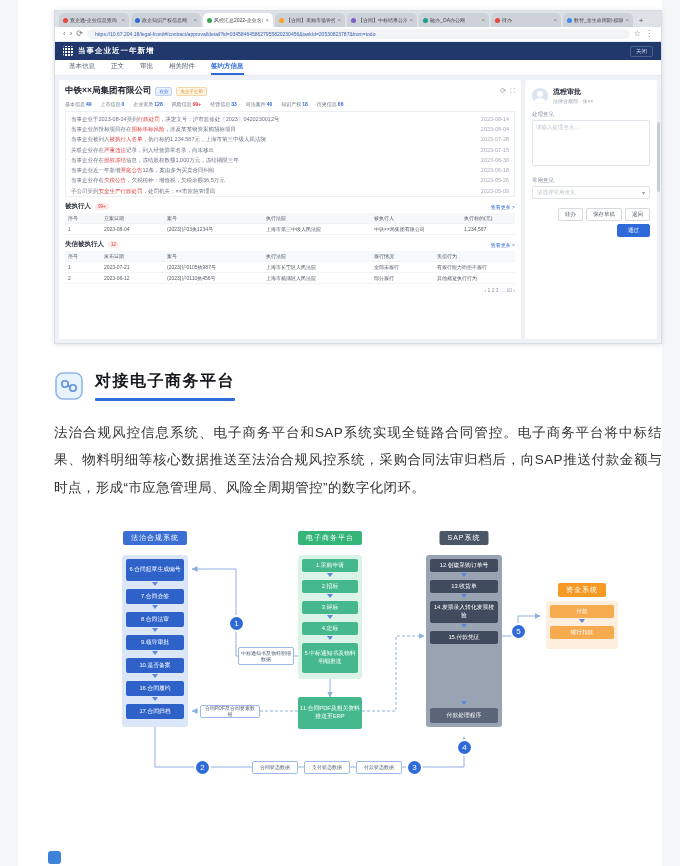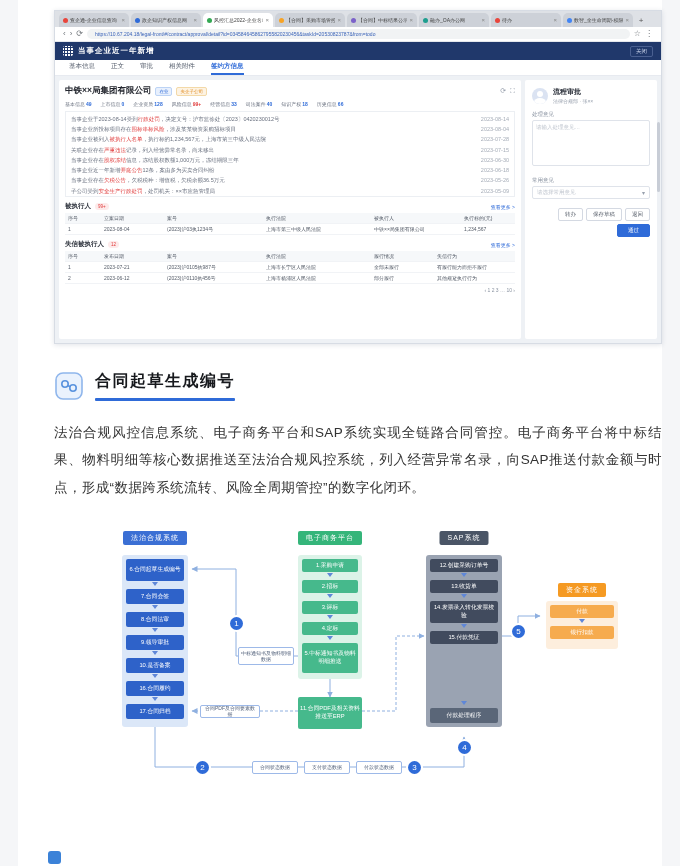--- a/index.html
+++ b/index.html
@@ -335,26 +335,26 @@
   <div class="sec-head">
     <span class="sec-ic">
       <svg width="30" height="30" viewBox="0 0 30 30">
         <rect x="2" y="2" width="26" height="26" rx="7" fill="#eaf2fd" stroke="#8fb6ec" stroke-width="1.6"></rect>
         <circle cx="11" cy="13" r="3.2" fill="none" stroke="#5a93de" stroke-width="1.6"></circle>
         <circle cx="19" cy="17" r="3.2" fill="none" stroke="#5a93de" stroke-width="1.6"></circle>
         <path d="M13.5 14.8 L16.5 15.6" stroke="#5a93de" stroke-width="1.6"></path>
       </svg>
     </span>
     <div class="h-wrap">
-      <h2>合同起草生成编号</h2>
+      <h2>对接电子商务平台</h2>
       <div class="ul"></div>
     </div>
   </div>
 
-  <p class="para">法治合规风控信息系统、电子商务平台和SAP系统实现全链路合同管控。电子商务平台将中标结果、物料明细等核心数据推送至法治合规风控系统，列入经营异常名录，向SAP推送付款金额与时点，形成“数据跨系统流转、风险全周期管控”的数字化闭环。</p>
+  <p class="para">法治合规风控信息系统、电子商务平台和SAP系统实现全链路合同管控。电子商务平台将中标结果、物料明细等核心数据推送至法治合规风控系统，采购合同法审归档后，向SAP推送付款金额与时点，形成“市应急管理局、风险全周期管控”的数字化闭环。</p>
 
   <div class="flow">
     <svg class="wires" width="612" height="268">
       <defs>
         <marker id="ah" markerWidth="7" markerHeight="7" refX="5.5" refY="3" orient="auto">
           <path d="M0,0 L6,3 L0,6 Z" fill="#8fb0e0"></path>
         </marker>
       </defs>
       <path class="w" d="M246,131 H184 V44 H140"></path>
       <path class="w wd" d="M246,186 H140"></path>

